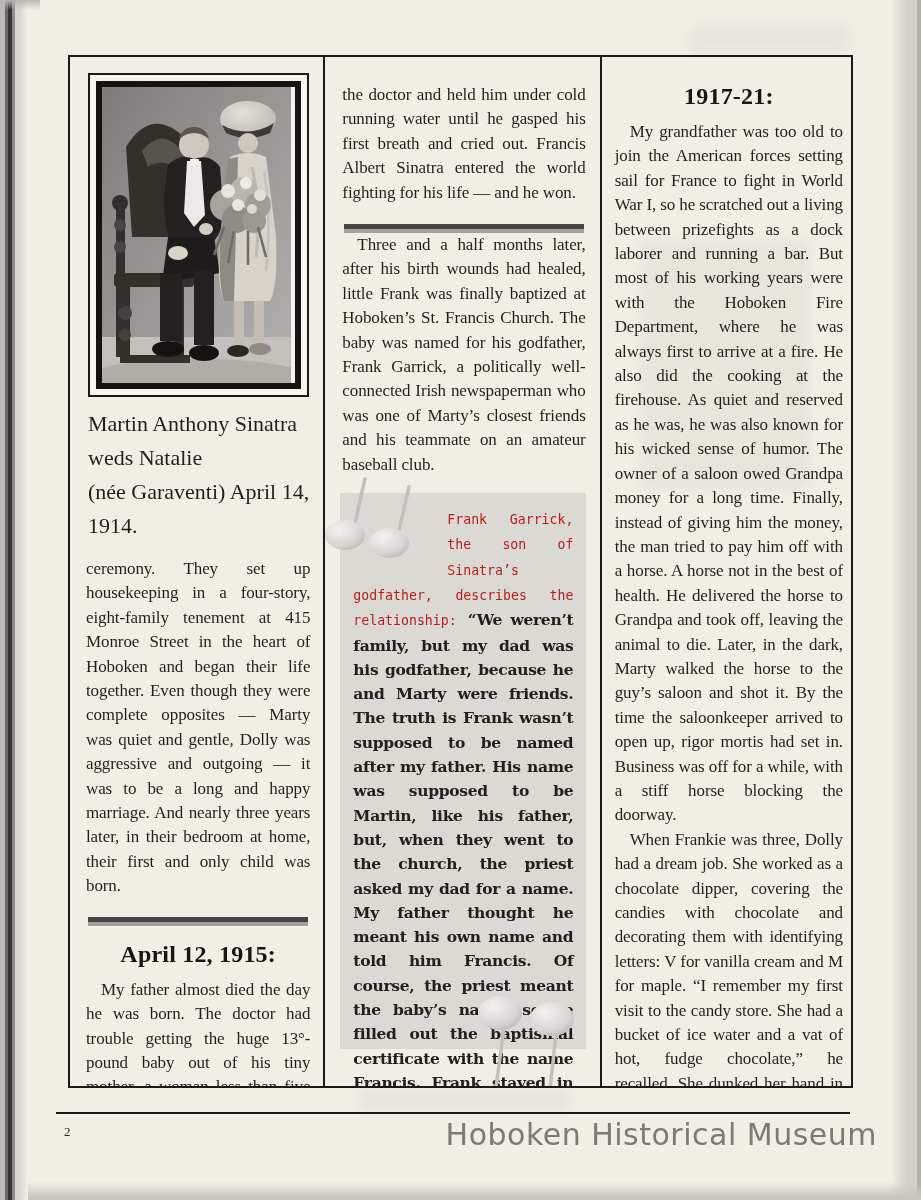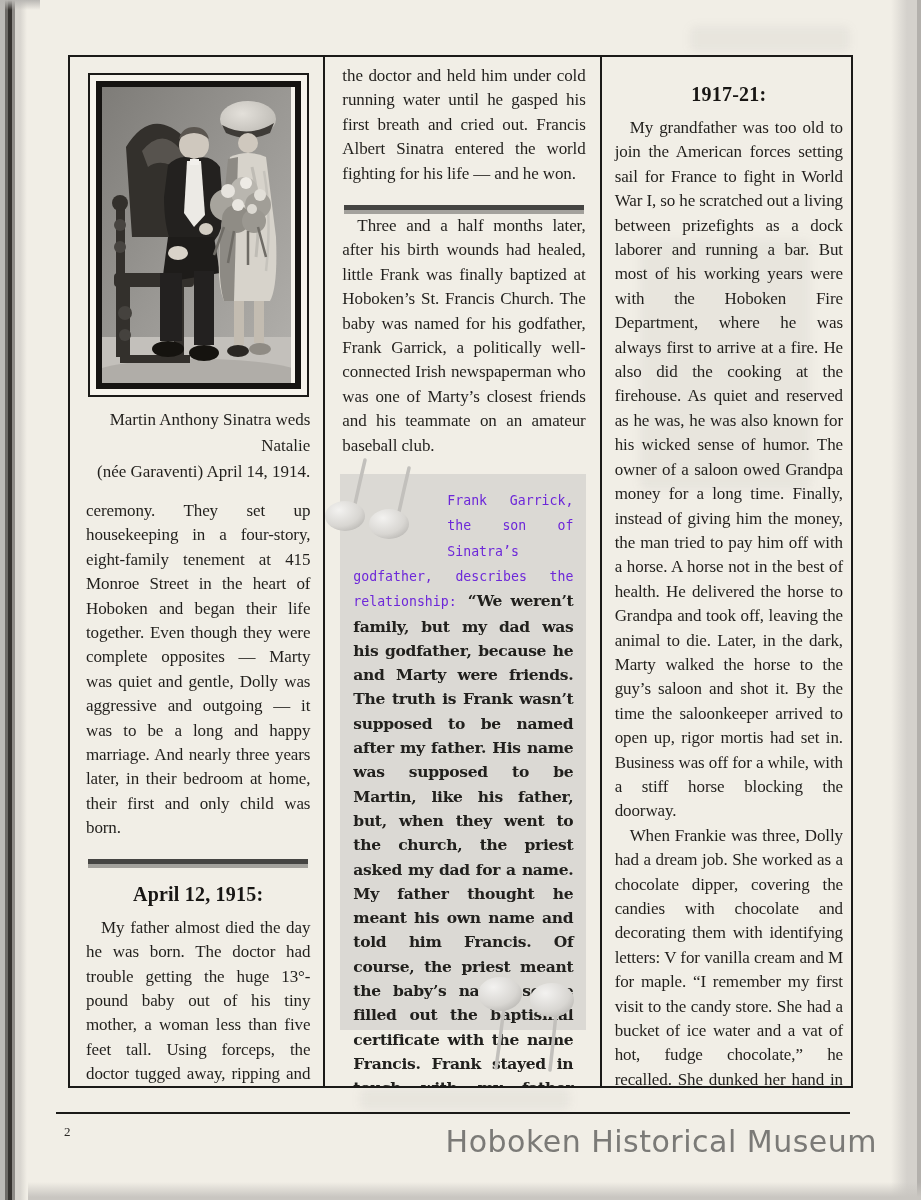--- a/index.html
+++ b/index.html
@@ -20,51 +20,51 @@
 
   
   .frame{position:absolute;left:68px;top:55px;width:781px;height:1029px;border:2px solid #1b1a18;display:flex;background:transparent;}
   .col{height:100%;overflow:hidden;box-sizing:border-box;}
   .col1{width:254px;padding:0 13px 0 16px;}
   .col2{width:277px;border-left:2px solid #1b1a18;padding:0 14px 0 17px;position:relative;}
   .col3{width:252px;border-left:2px solid #1b1a18;padding:0 8px 0 13px;}
 
   p.body{font-size:17px;line-height:24.4px;text-align:justify;margin:0 0 0 0;letter-spacing:-0.1px;}
   p.body.indent{text-indent:15px;}
-  h3.datehead{font-family:"Liberation Serif",serif;font-weight:700;font-size:20px;text-align:center;margin:15px 0 10px 0;letter-spacing:0.2px;color:#181614;}
+  h3.datehead{font-family:"Liberation Serif",serif;font-weight:700;font-size:24px;text-align:center;margin:15px 0 10px 0;letter-spacing:0.2px;color:#181614;}
   .rulebar{height:9px;background:linear-gradient(#454442 0 5px,#a3a19c 5px 100%);margin:0 2px;}
 
   
   figure.photo{margin:16px 0 10px 2px;border:2px solid #1b1a18;background:#f6f3ec;padding:6px;width:205px;}
   .photo-inner{border:6px solid #151311;line-height:0;}
-  .caption{font-size:17px;line-height:26px;margin:2px 0 14px 2px;text-align:right;}
+  .caption{font-size:22px;line-height:34px;margin:2px 0 14px 2px;text-align:left;}
   .caption span{display:block;}
 
   
-  .col2 .para-top{margin-top:7px;}
+  .col2 .para-top{margin-top:26px;}
   .col2 .rulebar{margin-top:19px;}
 
   
   .quotebox{position:relative;background:#dbd9d4;margin:16px 0 0 -2px;width:246px;height:556px;box-sizing:border-box;padding:14px 13px 0 13px;}
   .qfloat{float:left;width:94px;height:52px;}
   .quote-para{font-size:15.5px;line-height:24.3px;text-align:justify;margin:0;}
-  .q-intro{font-family:"DejaVu Sans Mono",monospace;font-size:13.2px;color:#6d28d9;}
+  .q-intro{font-family:"DejaVu Sans Mono",monospace;font-size:13.2px;color:#b91c1c;}
   .q-body,.q-tail{font-family:"DejaVu Serif",serif;font-weight:700;color:#21201d;letter-spacing:-0.3px;}
   .qmark{position:absolute;}
   .qmark.open{left:-16px;top:-18px;}
   .qmark.close{right:0px;bottom:-42px;}
 
   
   .footrule{position:absolute;left:56px;top:1112px;width:794px;height:2px;background:#1b1a18;}
   .pagenum{position:absolute;left:64px;top:1124px;font-size:13px;color:#2a2825;}
   .advertisers{position:absolute;left:56px;top:1121px;width:794px;text-align:center;
     font-family:"Liberation Sans",sans-serif;font-variant:small-caps;font-weight:600;
     font-size:16.5px;letter-spacing:1.6px;color:#3c3a37;}
   .watermark{position:absolute;right:44px;top:1117px;font-family:"DejaVu Sans",sans-serif;
-    font-size:30px;color:rgba(96,96,94,.82);letter-spacing:0.5px;white-space:nowrap;margin-top:7px;}
+    font-size:30px;color:rgba(96,96,94,.82);letter-spacing:0.5px;white-space:nowrap;}
 </style>
 </head>
 <body>
 
 <div class="page">
 
   <div class="edge-right"></div>
   <div class="edge-bottom"></div>
   <div class="edge-left"></div>
   <div class="edge-topleft"></div>

